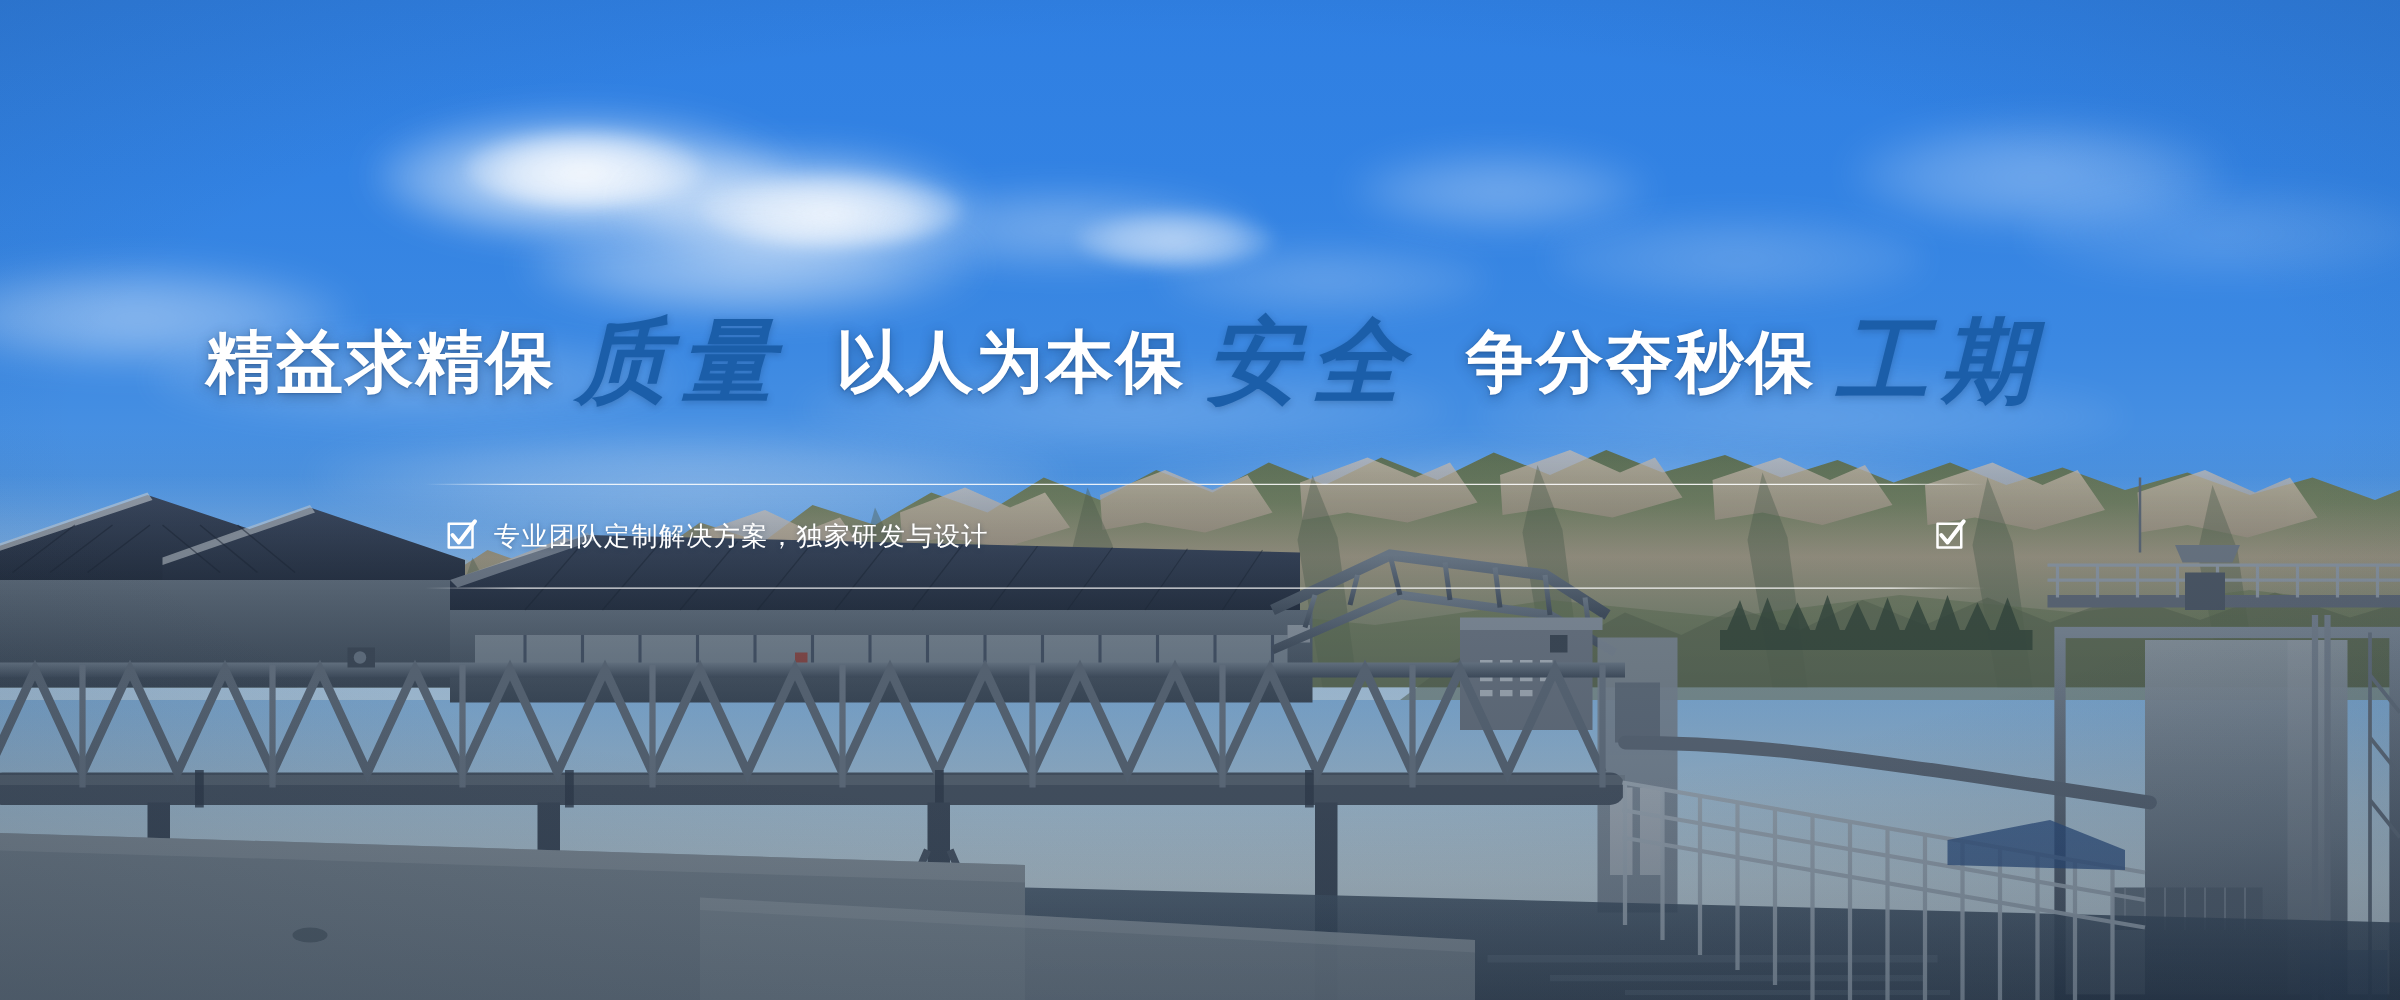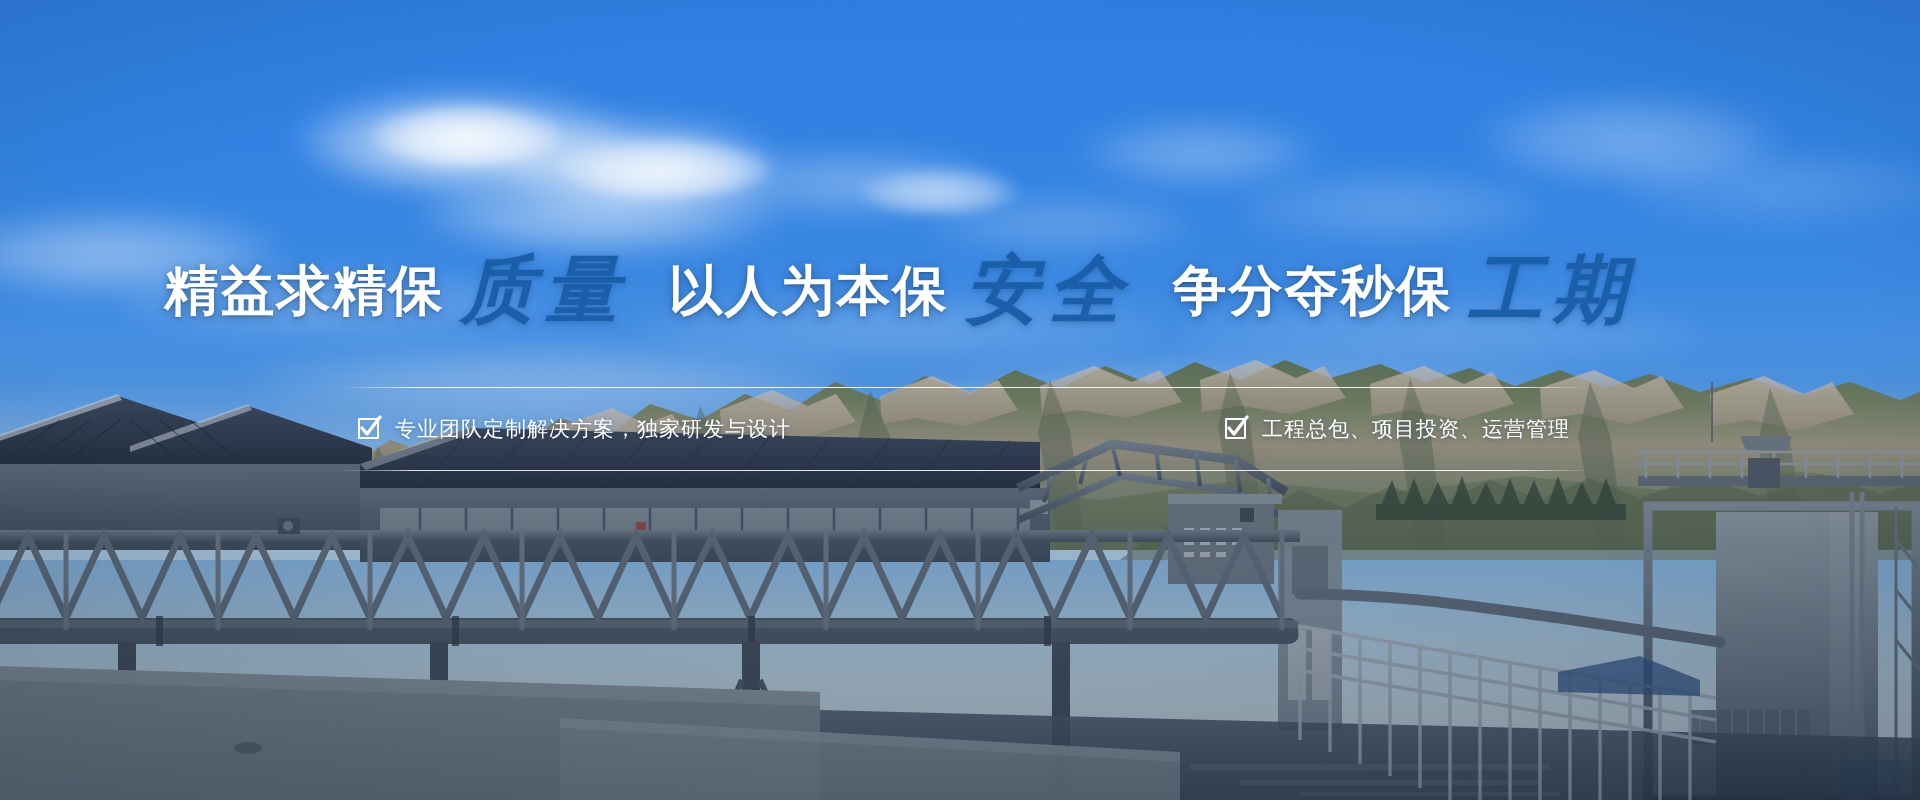--- a/index.html
+++ b/index.html
@@ -544,19 +544,18 @@
         <span class="feature-label">专业团队定制解决方案，独家研发与设计</span>
       </div>
 
 
       <div class="feature">
         <span class="chk">
           <svg width="24" height="28" viewBox="0 0 24 28" aria-hidden="true">
             <path d="M3 13 L8 19 L21 2" fill="none" stroke="#ffffff" stroke-width="3.2" stroke-linecap="round" stroke-linejoin="round"></path>
           </svg>
         </span>
-        <span class="feature-label">工程总包、项目投资、运营管理</span>
       </div>
 
     </div>
   </div>
 
 </div>
 
 </body></html>

